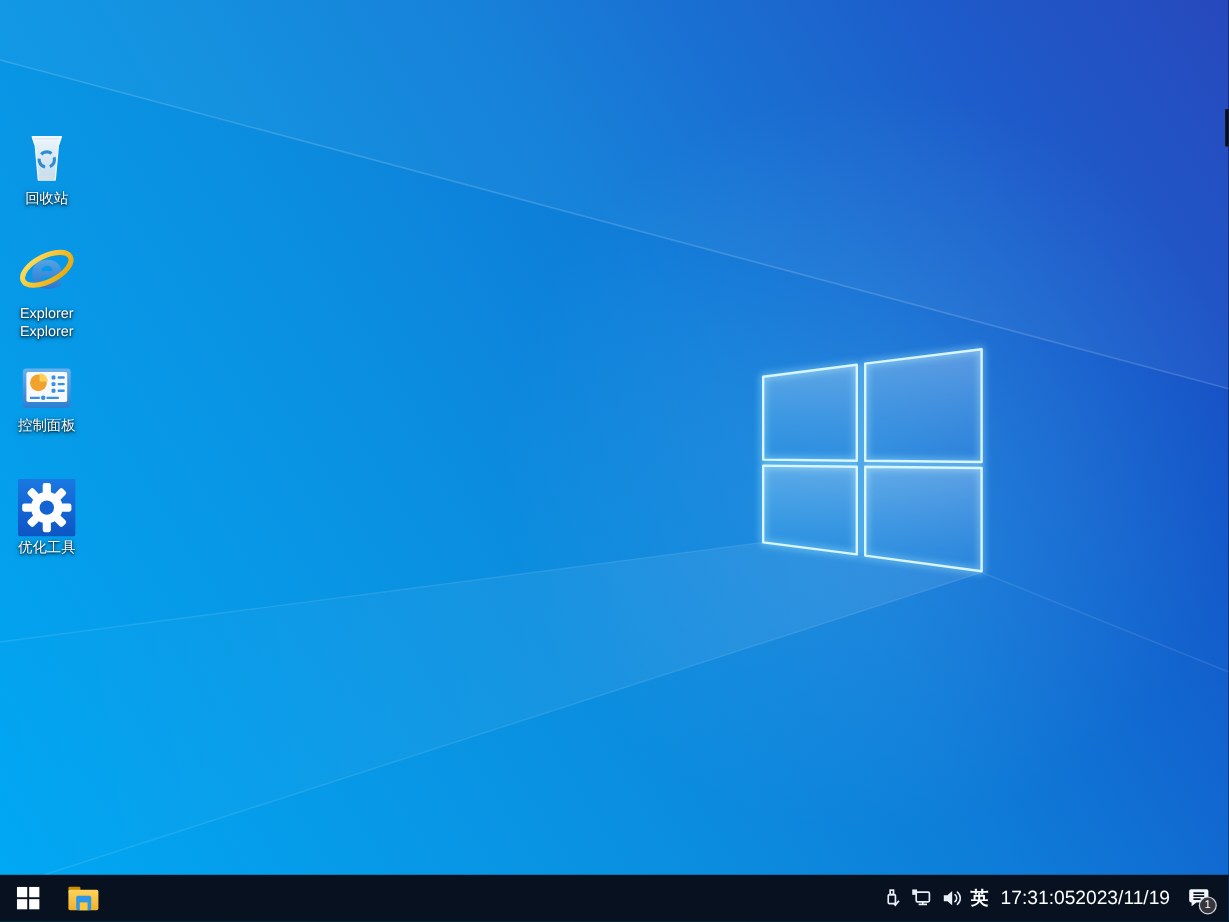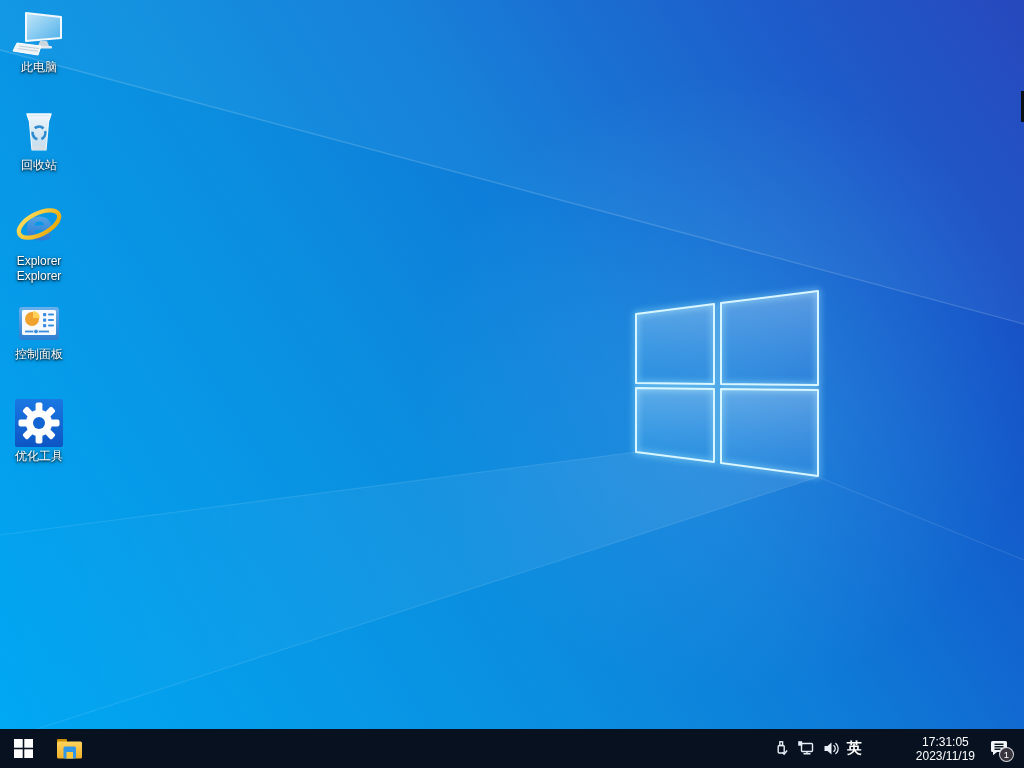--- a/index.html
+++ b/index.html
@@ -40,22 +40,22 @@
     background:#071120;display:flex;align-items:stretch;color:#e9eef4;
   }
   .tb-btn{
     width:46px;display:flex;align-items:center;justify-content:center;
     background:transparent;border:none;padding:0;cursor:pointer;
   }
   .tray{margin-left:auto;display:flex;align-items:center;}
   .tray-ico{width:25px;display:flex;align-items:center;justify-content:center;}
   .ime{font-size:15px;font-weight:bold;color:#fff;padding:0 6px 0 3px;letter-spacing:0;}
   .clock{
-    padding:0 8px 0 4px;text-align:center;font-size:12px;line-height:14px;color:#fff;
-    display:flex;flex-direction:column;justify-content:center;margin-left:44px;
+    padding:0 8px 0 4px;text-align:center;font-size:16px;line-height:14px;color:#fff;
+    display:flex;justify-content:center;
   }
   .action-center{position:relative;width:34px;height:39px;display:flex;align-items:center;justify-content:center;}
   .ac-badge{
     position:absolute;right:3px;bottom:6px;width:15px;height:15px;border-radius:50%;
     background:#38353f;border:1px solid rgba(230,235,240,.9);
     color:#fff;font-size:9.5px;line-height:14px;text-align:center;box-sizing:border-box;
   }
   .show-desktop{width:6px;border-left:1px solid rgba(255,255,255,.30);}
 </style>
 </head>
@@ -101,36 +101,20 @@
     <g stroke="#d8f6ff" stroke-width="2" fill="url(#panef)" stroke-linejoin="round">
       <polygon points="636,314 714,304 714,384 636,383"></polygon>
       <polygon points="721,303 818,291 818,385 721,384"></polygon>
       <polygon points="636,388 714,389 714,462 636,452"></polygon>
       <polygon points="721,389 818,390 818,476 721,463"></polygon>
     </g>
   </svg>
 
   <div class="edge-sliver"></div>
 
-  <div class="icon-cell cell-pc">
-    <svg class="glyph" width="54" height="48" viewBox="0 0 54 48">
-      <defs>
-          <linearGradient id="pcscr" x1="0" y1="0" x2="1" y2="1">
-        <stop offset="0" stop-color="#c2e6f9"></stop>
-            <stop offset="1" stop-color="#4fb0ea"></stop>
-      </linearGradient>
-        </defs>
-      <polygon points="14,3 49,7 49,28 14,31" fill="url(#pcscr)" stroke="#f2f8fc" stroke-width="2" stroke-linejoin="round"></polygon>
-      <polygon points="28,31 35,31 37,36 26,36" fill="#ccd6de"></polygon>
-      <rect x="24" y="36" width="16" height="2.4" rx="1.2" fill="#e3e9ee"></rect>
-      <polygon points="5,33 29,36 26,45 1,41" fill="#eef3f7" stroke="#ffffff" stroke-width="1"></polygon>
-      <path d="M7,36 L27,38.6 M6,38.6 L26,41.2" stroke="#c2cfd9" stroke-width="1" fill="none"></path>
-    </svg>
-    <div class="icon-label">此电脑</div>
-  </div>
 
   <div class="icon-cell cell-rb">
     <svg class="glyph" width="48" height="50" viewBox="0 0 48 50">
       <defs>
           <linearGradient id="bing" x1="0" y1="0" x2="0" y2="1">
         <stop offset="0" stop-color="#e9f3fa"></stop>
             <stop offset="1" stop-color="#c3dcec"></stop>
       </linearGradient>
         </defs>
       <polygon points="12,8 36,8 34,14 14,14" fill="#dcebf4" stroke="#f4fafd" stroke-width="1.4" stroke-linejoin="round"></polygon>

